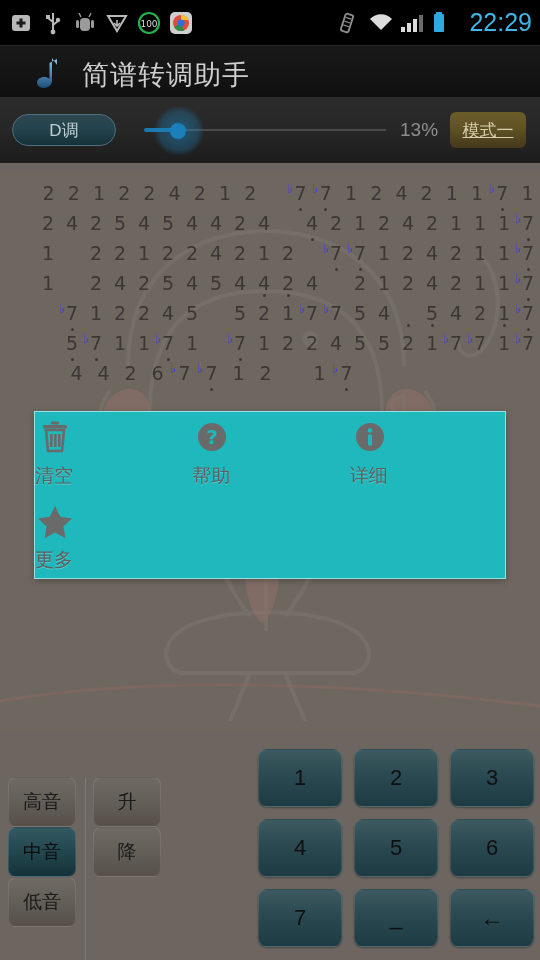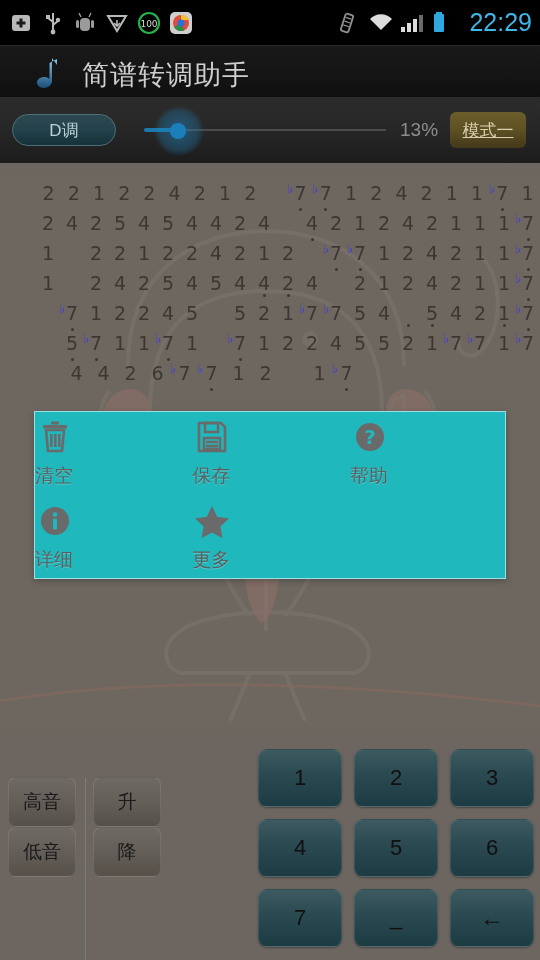--- a/index.html
+++ b/index.html
@@ -475,34 +475,20 @@
             <path d="M11 13 L29 13 L27 34 L13 34 Z" fill="none" stroke="#6a6a6a" stroke-width="2.6"></path>
             <rect x="15" y="17" width="2.6" height="13"></rect>
             <rect x="19" y="17" width="2.6" height="13"></rect>
             <rect x="23" y="17" width="2.6" height="13"></rect>
           </g>
         </svg>
     </span>
     <span class="mlbl">清空</span>
   </div>
 
-  <div class="mcell">
-    <span class="mico">
-      <svg width="40" height="40" viewBox="0 0 40 40">
-          <g fill="none" stroke="#6a6a6a" stroke-width="2.6">
-            <path d="M7 6 L29 6 L33 10 L33 34 L7 34 Z"></path>
-            <rect x="13" y="6" width="13" height="9"></rect>
-            <rect x="12" y="21" width="16" height="11"></rect>
-            <line x1="14" y1="25" x2="26" y2="25"></line>
-            <line x1="14" y1="29" x2="26" y2="29"></line>
-          </g>
-        </svg>
-    </span>
-    <span class="mlbl">保存</span>
-  </div>
 
 
   <div class="mcell">
     <span class="mico">
       <svg width="40" height="40" viewBox="0 0 40 40">
           <circle cx="20" cy="20" r="14" fill="#6a6a6a"></circle>
           <text x="20" y="27" font-size="20" fill="#1fb9bd" text-anchor="middle" font-family="DejaVu Sans" font-weight="bold">?</text>
         </svg>
     </span>
     <span class="mlbl">帮助</span>
@@ -528,20 +514,21 @@
     <span class="mlbl">更多</span>
   </div>
 </div>
 
 <div id="divider"></div>
 
 <div id="bottom">
 
   <div id="pitchcol">
     <div class="ctlbtn">高音</div>
+    <div class="ctlbtn sel">中音</div>
     <div class="ctlbtn">低音</div>
   </div>
 
   <div id="shiftcol">
     <div class="ctlbtn">升</div>
     <div class="ctlbtn">降</div>
   </div>
 
   <div id="keypad">
     <div class="kbtn">1</div>

